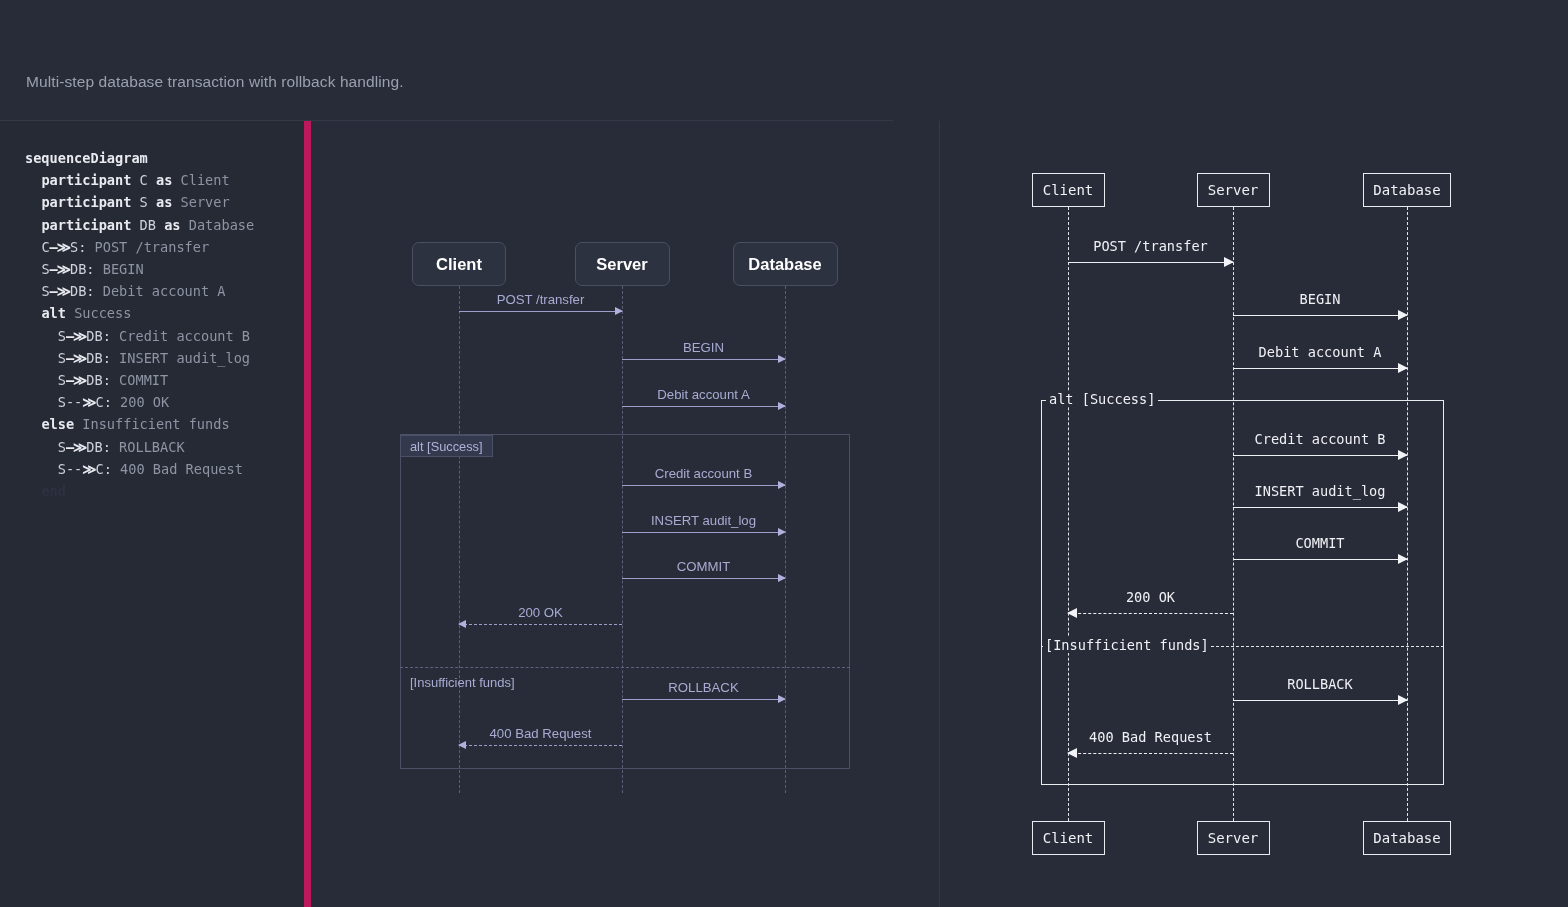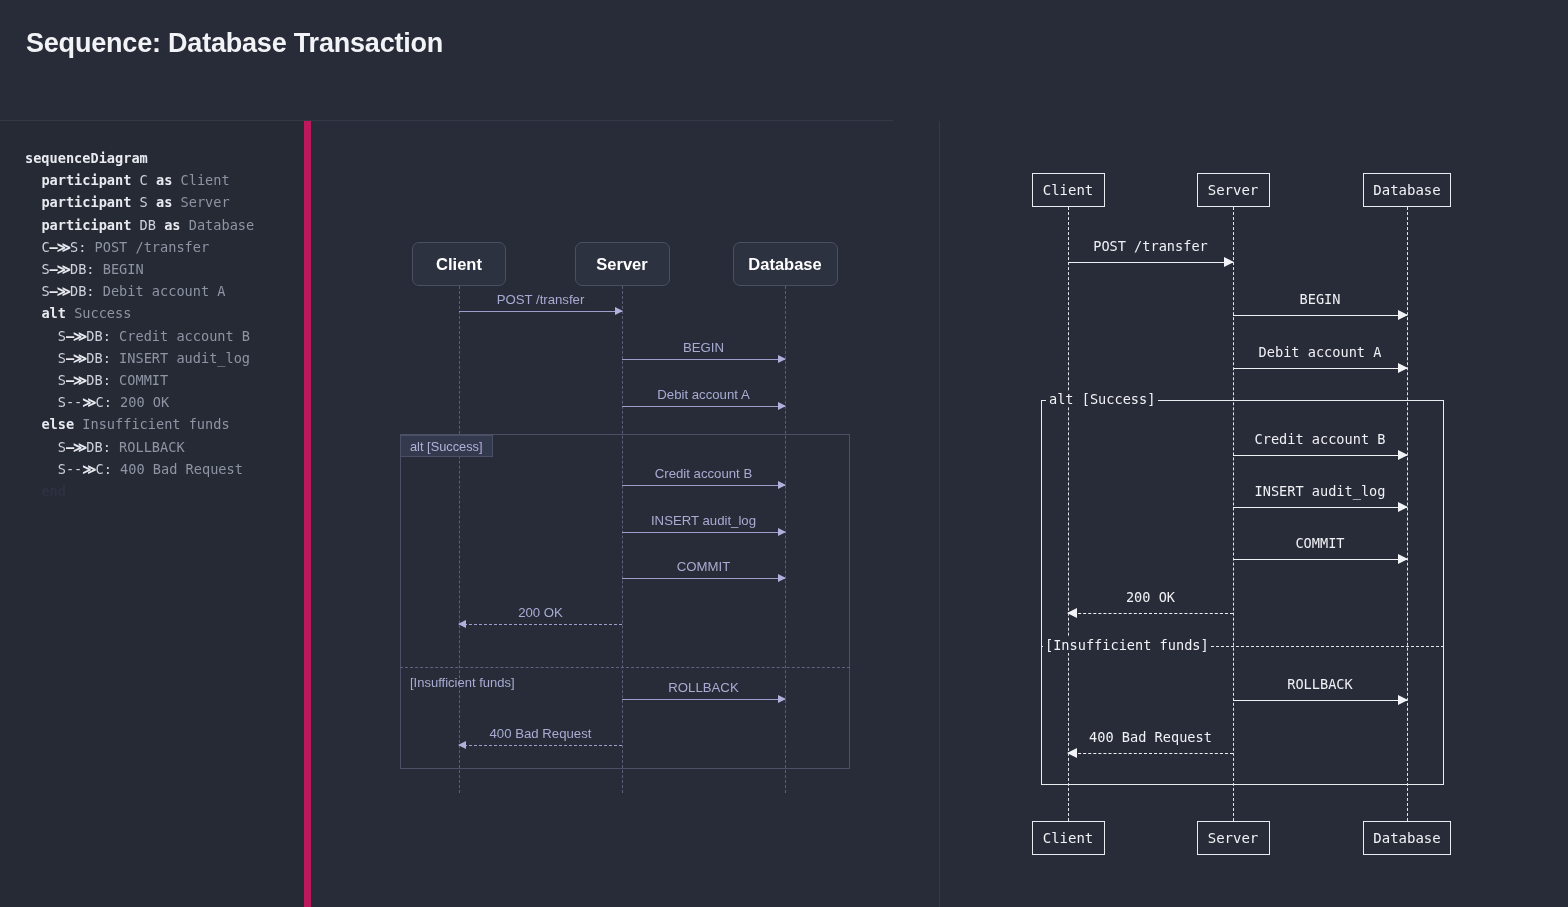--- a/index.html
+++ b/index.html
@@ -138,21 +138,21 @@
     font-size: 13.6px; white-space: nowrap; background: #282c38;
     padding: 0 2px;
   }
 </style>
 </head>
 <body>
 
 <div class="page">
 
   <div class="header">
-    <div class="title">Sequence: Database Transaction</div>
+    <div class="subtitle">Multi-step database transaction with rollback handling.</div>
   </div>
   <div class="header-rule"></div>
 
   <div class="code-panel">
     <div class="code" id="code-block"><div><span></span><span class="kw">sequenceDiagram</span></div><div><span>  </span><span class="kw">participant </span><span class="id">C </span><span class="kw">as </span><span class="txt">Client</span></div><div><span>  </span><span class="kw">participant </span><span class="id">S </span><span class="kw">as </span><span class="txt">Server</span></div><div><span>  </span><span class="kw">participant </span><span class="id">DB </span><span class="kw">as </span><span class="txt">Database</span></div><div><span>  </span><span class="id">C</span><span class="arw">—≫</span><span class="id">S: </span><span class="txt">POST /transfer</span></div><div><span>  </span><span class="id">S</span><span class="arw">—≫</span><span class="id">DB: </span><span class="txt">BEGIN</span></div><div><span>  </span><span class="id">S</span><span class="arw">—≫</span><span class="id">DB: </span><span class="txt">Debit account A</span></div><div><span>  </span><span class="kw">alt </span><span class="txt">Success</span></div><div><span>    </span><span class="id">S</span><span class="arw">—≫</span><span class="id">DB: </span><span class="txt">Credit account B</span></div><div><span>    </span><span class="id">S</span><span class="arw">—≫</span><span class="id">DB: </span><span class="txt">INSERT audit_log</span></div><div><span>    </span><span class="id">S</span><span class="arw">—≫</span><span class="id">DB: </span><span class="txt">COMMIT</span></div><div><span>    </span><span class="id">S--</span><span class="arw">≫</span><span class="id">C: </span><span class="txt">200 OK</span></div><div><span>  </span><span class="kw">else </span><span class="txt">Insufficient funds</span></div><div><span>    </span><span class="id">S</span><span class="arw">—≫</span><span class="id">DB: </span><span class="txt">ROLLBACK</span></div><div><span>    </span><span class="id">S--</span><span class="arw">≫</span><span class="id">C: </span><span class="txt">400 Bad Request</span></div><div><span>  </span><span class="dim">end</span></div></div>
   </div>
 
   <div class="mid-panel" id="mid-panel">
       <div class="m-box" style="left: 101px; top: 121px; width: 94px;">
         <span>Client</span>

